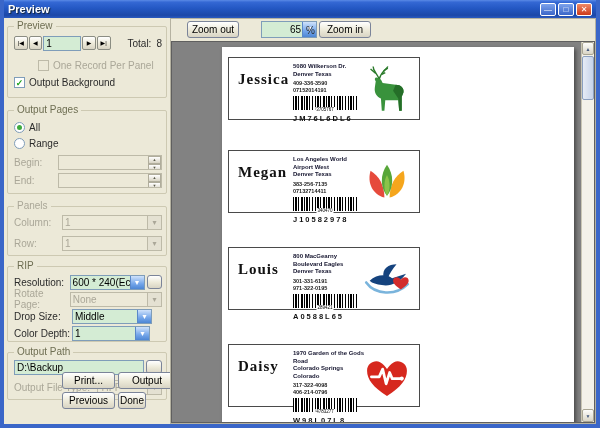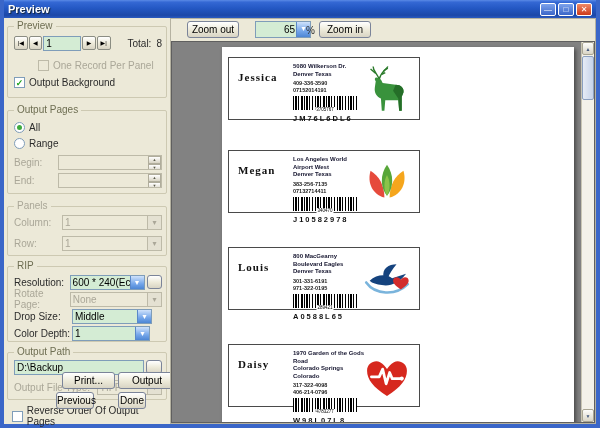--- a/index.html
+++ b/index.html
@@ -43,21 +43,21 @@
          font-size:10px; text-align:center; }
   .pbtn { position:absolute; height:17px; line-height:15px; }
 
   
   .main { position:absolute; left:166px; top:0; right:0; bottom:0; background:#7dd3fc; border:1px solid #b5b2a1; }
   .toolbar { position:absolute; top:0; left:0; right:0; height:22px; background:#ece9d8; }
   .tbtn { position:absolute; top:2px; height:17px; line-height:15px; }
   .canvas { position:absolute; top:22px; left:0; right:0; bottom:0; background:#828282; border:1px solid #5f5f5f; overflow:hidden; }
   .page { position:absolute; left:50px; top:5px; width:352px; height:420px; background:#fff; box-shadow:2px 2px 4px rgba(0,0,0,.45); }
   .card { position:absolute; left:6px; width:192px; height:63px; background:#fff; border:1px solid #4a4a4a; }
-  .cname { position:absolute; left:9px; top:13px; width:52px; font-family:"Liberation Serif",serif; font-weight:bold; font-size:11px; letter-spacing:1px; color:#111; }
+  .cname { position:absolute; left:9px; top:13px; width:52px; font-family:"Liberation Serif",serif; font-weight:bold; font-size:15px; letter-spacing:1px; color:#111; }
   .ccontent { position:absolute; left:64px; top:5px; width:74px; }
   .caddr { font-size:6px; font-weight:bold; color:#14142e; line-height:1.25; }
   .cphone { font-size:5.5px; font-weight:bold; color:#222; line-height:1.3; margin-top:2px; }
   .cbarcode { position:relative; width:64px; height:14px; margin-top:2px;
               background:repeating-linear-gradient(90deg,#000 0 1px,#fff 1px 2px,#000 2px 4px,#fff 4px 5px,#000 5px 6px,#fff 6px 8px,#000 8px 9.5px,#fff 9.5px 11px); }
   .cbnum { position:absolute; bottom:-2px; left:50%; transform:translateX(-50%); background:#fff; font-size:4.5px; padding:0 1px; color:#000; }
   .ccode { margin-top:4px; font-size:7.5px; font-weight:bold; letter-spacing:2px; color:#111; }
   .clogo { position:absolute; right:6px; top:5px; width:52px; height:52px; }
 
   
@@ -194,35 +194,31 @@
         </div>
         <div class="row" style="top:26px;">
           <span class="lbl dis" style="width:84px;">Output File Type:</span>
           <span class="fld dis cmb" style="width:66px;">
             <span class="dis">TIFF</span>
             <span class="arr dis">▾</span>
           </span>
         </div>
       </div>
 
-      <div class="row" style="top:390px;left:8px;">
-        <span class="cb"></span>
-        <span class="lbl">Reverse Order Of Output Pages</span>
-      </div>
 
       <button class="btn pbtn" style="top: 354px; left: 58px; width: 53px;">Print...</button>
       <button class="btn pbtn" style="top: 354px; left: 114px; width: 58px;">Output</button>
-      <button class="btn pbtn" style="top: 374px; left: 52px; width: 38px;">Previous</button>
+      <button class="btn pbtn" style="top: 374px; left: 58px; width: 53px;">Previous</button>
       <button class="btn pbtn" style="top: 374px; left: 114px; width: 28px;">Done</button>
     </div>
 
     <div class="main">
       <div class="toolbar">
         <button class="btn tbtn" style="left:16px;width:52px;">Zoom out</button>
-        <span class="fld cmb tbtn" style="left:84px;width:56px;padding-left:28px;">
+        <span class="fld cmb tbtn" style="left:90px;width:56px;padding-left:28px;">
           <span>65</span>
           <span class="arr">▾</span>
         </span>
         <span class="lbl" style="position:absolute;left:135px;top:6px;">%</span>
         <button class="btn tbtn" style="left:148px;width:52px;">Zoom in</button>
       </div>
 
       <div class="canvas">
         <div class="page">
 

